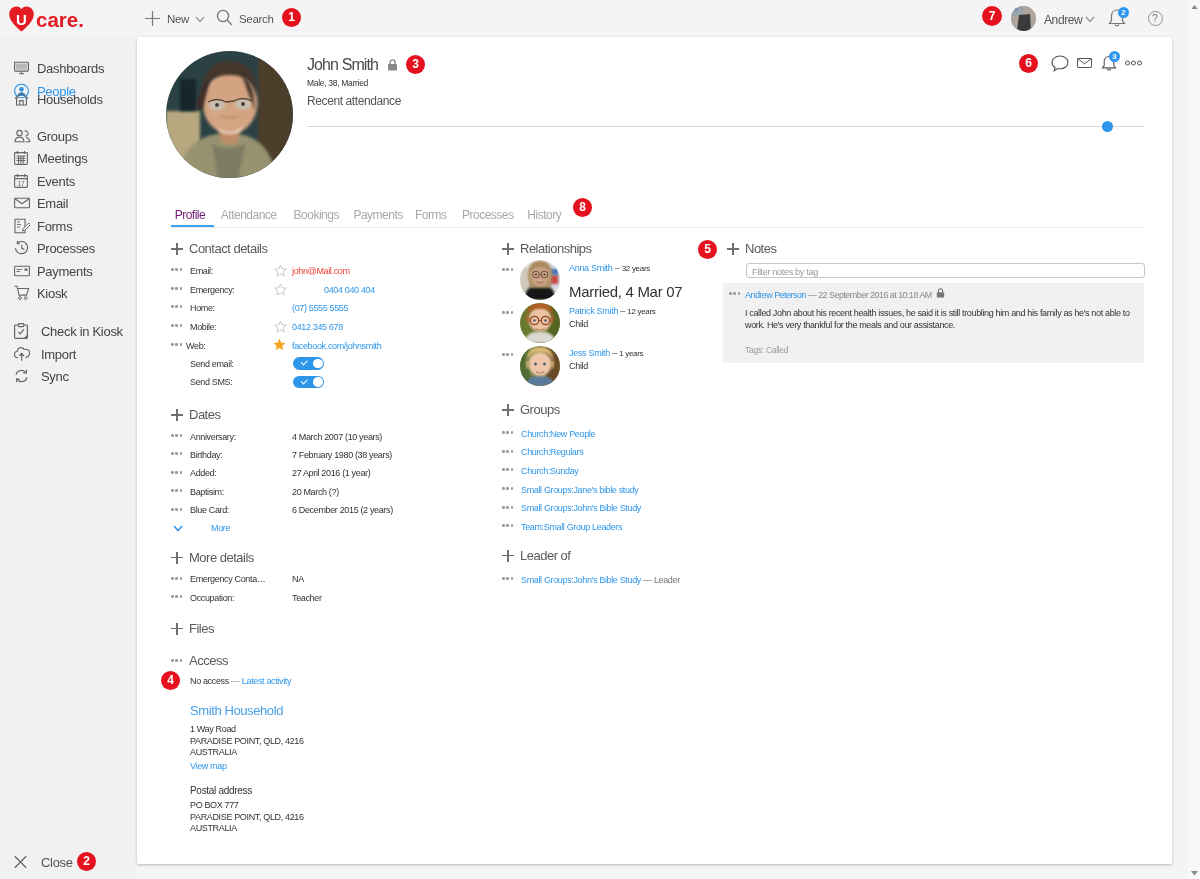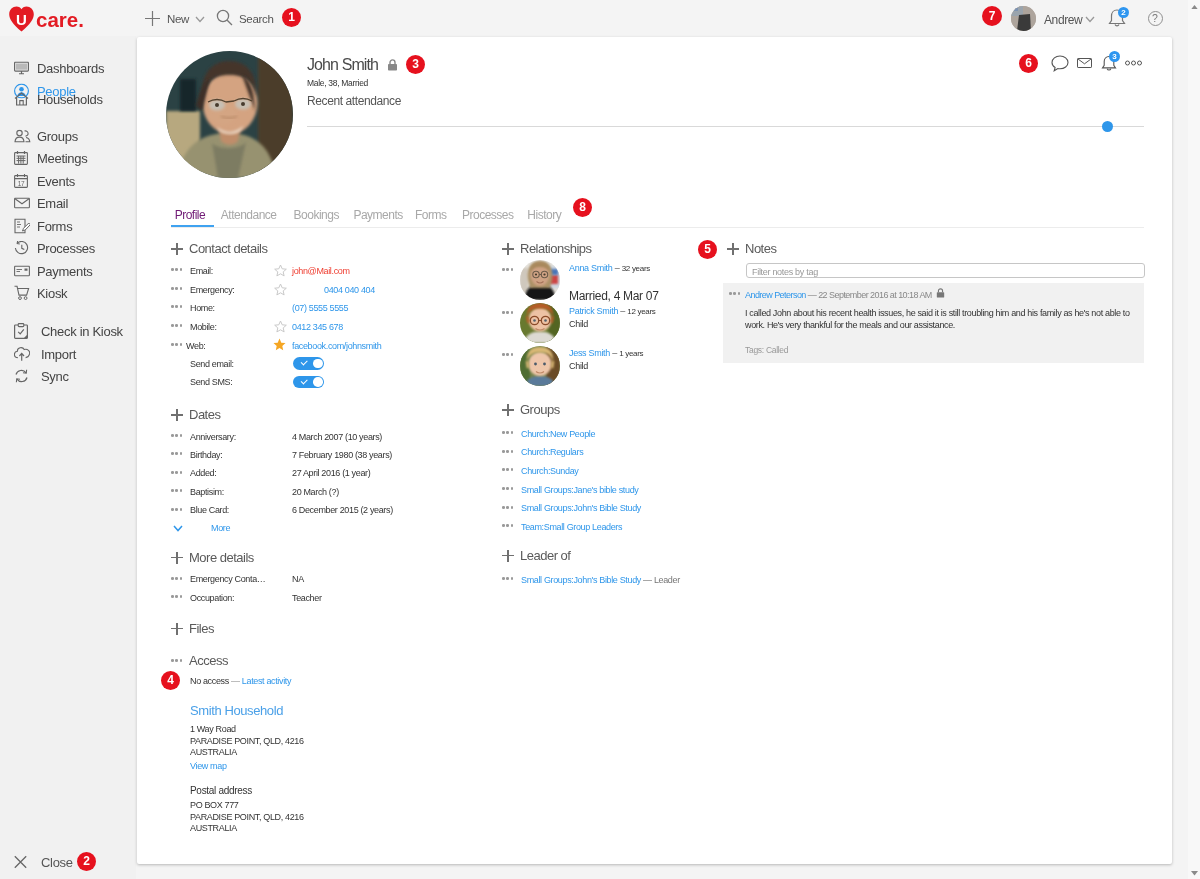--- a/index.html
+++ b/index.html
@@ -445,21 +445,21 @@
 <ellipse cx="20" cy="15" rx="9.5" ry="11" fill="#cfa284" filter="url(#bl2)"></ellipse>
 <path d="M10 12 C11 4 15 2.5 20 2.5 C25 2.5 29 4 30 12 C27 8 24 7 20 7 C16 7 13 8 10 12 Z" fill="#a8885c" filter="url(#bl2)"></path>
 <circle cx="16" cy="14.5" r="3.2" fill="none" stroke="#6a5a48" stroke-width="1.1"></circle>
 <circle cx="24.5" cy="14.5" r="3.2" fill="none" stroke="#6a5a48" stroke-width="1.1"></circle>
 <path d="M19.2 14.5 H21.3" stroke="#6a5a48" stroke-width="1"></path>
 <circle cx="16" cy="14.5" r="1.1" fill="#473b2e"></circle>
         <circle cx="24.5" cy="14.5" r="1.1" fill="#473b2e"></circle>
 <path d="M16.5 21.5 C18.5 23.2 21.5 23.2 23.5 21.5" stroke="#a5735a" stroke-width="1.1" fill="none"></path>
 </svg></div>
 <div class="abs" style="left:569px;top:263px;font-size:9px;letter-spacing:-0.3px;white-space:nowrap;"><span class="lnk">Anna Smith</span> <span style="color:#555;">–</span> <span style="color:#333;font-size:8px;">32 years</span></div>
-<div class="abs" style="left:569px;top:289px;font-size:12px;letter-spacing:-0.3px;color:#333;">Married, 4 Mar 07</div>
+<div class="abs" style="left:569px;top:283px;font-size:15px;letter-spacing:-0.3px;color:#333;">Married, 4 Mar 07</div>
 
 <div class="dots3" style="left:502px;top:311px;">
       <i></i>
       <i></i>
       <i></i>
     </div>
 <div class="abs" style="left:520px;top:303px;width:40px;height:40px;border-radius:50%;overflow:hidden;">
 <svg width="40" height="40" viewBox="0 0 40 40">
 <rect width="40" height="40" fill="#68792f"></rect>
 <rect x="28" y="0" width="12" height="40" fill="#536524" filter="url(#bl2)"></rect>

